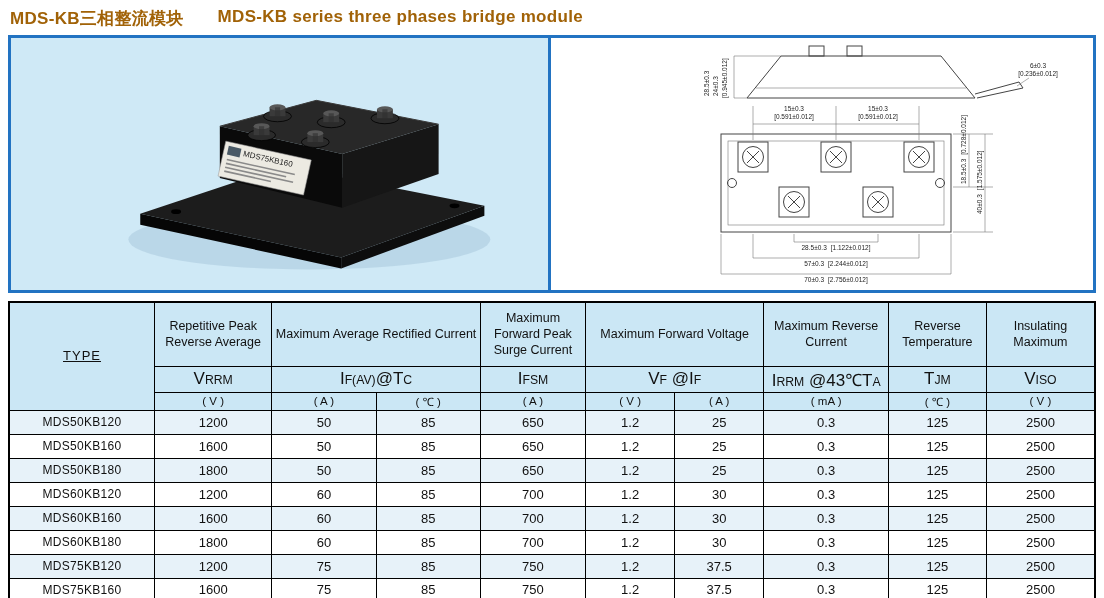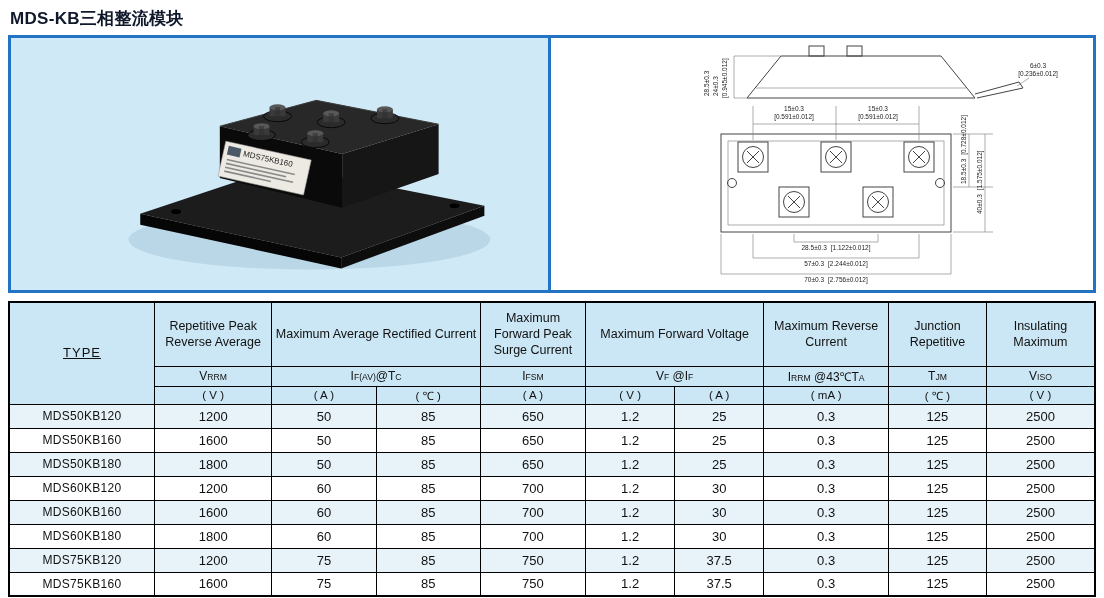--- a/index.html
+++ b/index.html
@@ -1,46 +1,47 @@
 <!DOCTYPE html>
 <html><head>
 <meta charset="utf-8">
 <style>
   * { box-sizing: border-box; }
   html, body { margin: 0; padding: 0; }
   body {
     width: 1104px; height: 598px; overflow: hidden; background: #fff;
     font-family: "Liberation Sans", sans-serif; color: #111;
   }
-  .title-row { display: flex; gap: 34px; padding: 7px 0 5px 10px; font-size: 17px; font-weight: 700; letter-spacing: .3px; color: #0f172a; }
+  .title-row { display: flex; gap: 34px; padding: 7px 0 5px 10px; font-size: 17px; font-weight: 700; letter-spacing: .3px; color: #a16207; }
   .panels { display: flex; margin: 0 8px; height: 258px; border: 3px solid #2273c2; background: #fff; }
   .photo-panel { width: 540px; background: #cfe9f6; border-right: 3px solid #2273c2; }
   .drawing-panel { flex: 1; background: #fff; }
   .panels svg { display: block; width: 100%; height: 100%; }
   table { border-collapse: collapse; width: 1088px; margin: 8px 8px 0 8px; table-layout: fixed; border: 2px solid #000; }
   th, td { border: 1px solid #000; text-align: center; vertical-align: middle; padding: 1px 2px; overflow: hidden; }
   thead th { background: #cbe7f5; font-weight: 400; color: #111; }
   tr.h1 th { height: 64px; font-size: 12.5px; line-height: 1.3; }
   tr.h1 th.type { font-size: 13px; letter-spacing: 1px; text-decoration: underline; }
-  tr.h2 th { height: 20px; font-size: 12px; margin-top: 28px; }
+  tr.h2 th { height: 20px; font-size: 17px; margin-top: 28px; }
   tr.h3 th { height: 17px; font-size: 11.5px; }
   .sb { font-size: 0.72em; }
   tbody td { height: 24px; font-size: 13px; }
   tbody td:first-child { font-size: 12px; letter-spacing: .3px; }
   tbody tr:nth-child(odd) { background: #e7f2f9; }
   tbody tr:nth-child(even) { background: #ffffff; }
   .dim { font-size: 6.5px; fill: #222; font-family: "Liberation Sans", sans-serif; }
   .ln { stroke: #444; fill: none; stroke-width: 1; }
   .thin { stroke: #777; fill: none; stroke-width: .6; }
 </style>
 </head>
 <body>
 
 <div class="title-row">
   <span>MDS-KB三相整流模块</span>
+  <span>MDS-KB series three phases bridge module</span>
 </div>
 
 <div class="panels">
 
   <div class="photo-panel">
     <svg viewBox="0 0 540 252" preserveAspectRatio="xMidYMid meet">
       <ellipse cx="300" cy="202" rx="182" ry="30" fill="#a9c8dd" opacity="0.55"></ellipse>
       <g>
         <polygon points="130,176 332,220 476,168 274,128" fill="#1c1c1c"></polygon>
         <polygon points="130,176 332,220 332,231 130,187" fill="#060606"></polygon>
@@ -197,21 +198,21 @@
       <col style="width:10.0%">
   </colgroup>
   <thead>
     <tr class="h1">
       <th rowspan="3" class="type">TYPE</th>
       <th>Repetitive Peak Reverse Average</th>
       <th colspan="2">Maximum Average Rectified Current</th>
       <th>Maximum Forward Peak Surge Current</th>
       <th colspan="2">Maximum Forward Voltage</th>
       <th>Maximum Reverse Current</th>
-      <th>Junction Repetitive</th>
+      <th>Reverse Temperature</th>
       <th>Insulating Maximum</th>
     </tr>
     <tr class="h2">
       <th><span>V</span><span class="sb">RRM</span></th>
       <th colspan="2"><span>I</span><span class="sb">F(AV)</span><span>@T</span><span class="sb">C</span></th>
       <th><span>I</span><span class="sb">FSM</span></th>
       <th colspan="2"><span>V</span><span class="sb">F</span><span> @I</span><span class="sb">F</span></th>
       <th><span>I</span><span class="sb">RRM</span><span> @43℃T</span><span class="sb">A</span></th>
       <th><span>T</span><span class="sb">JM</span></th>
       <th><span>V</span><span class="sb">ISO</span></th>

